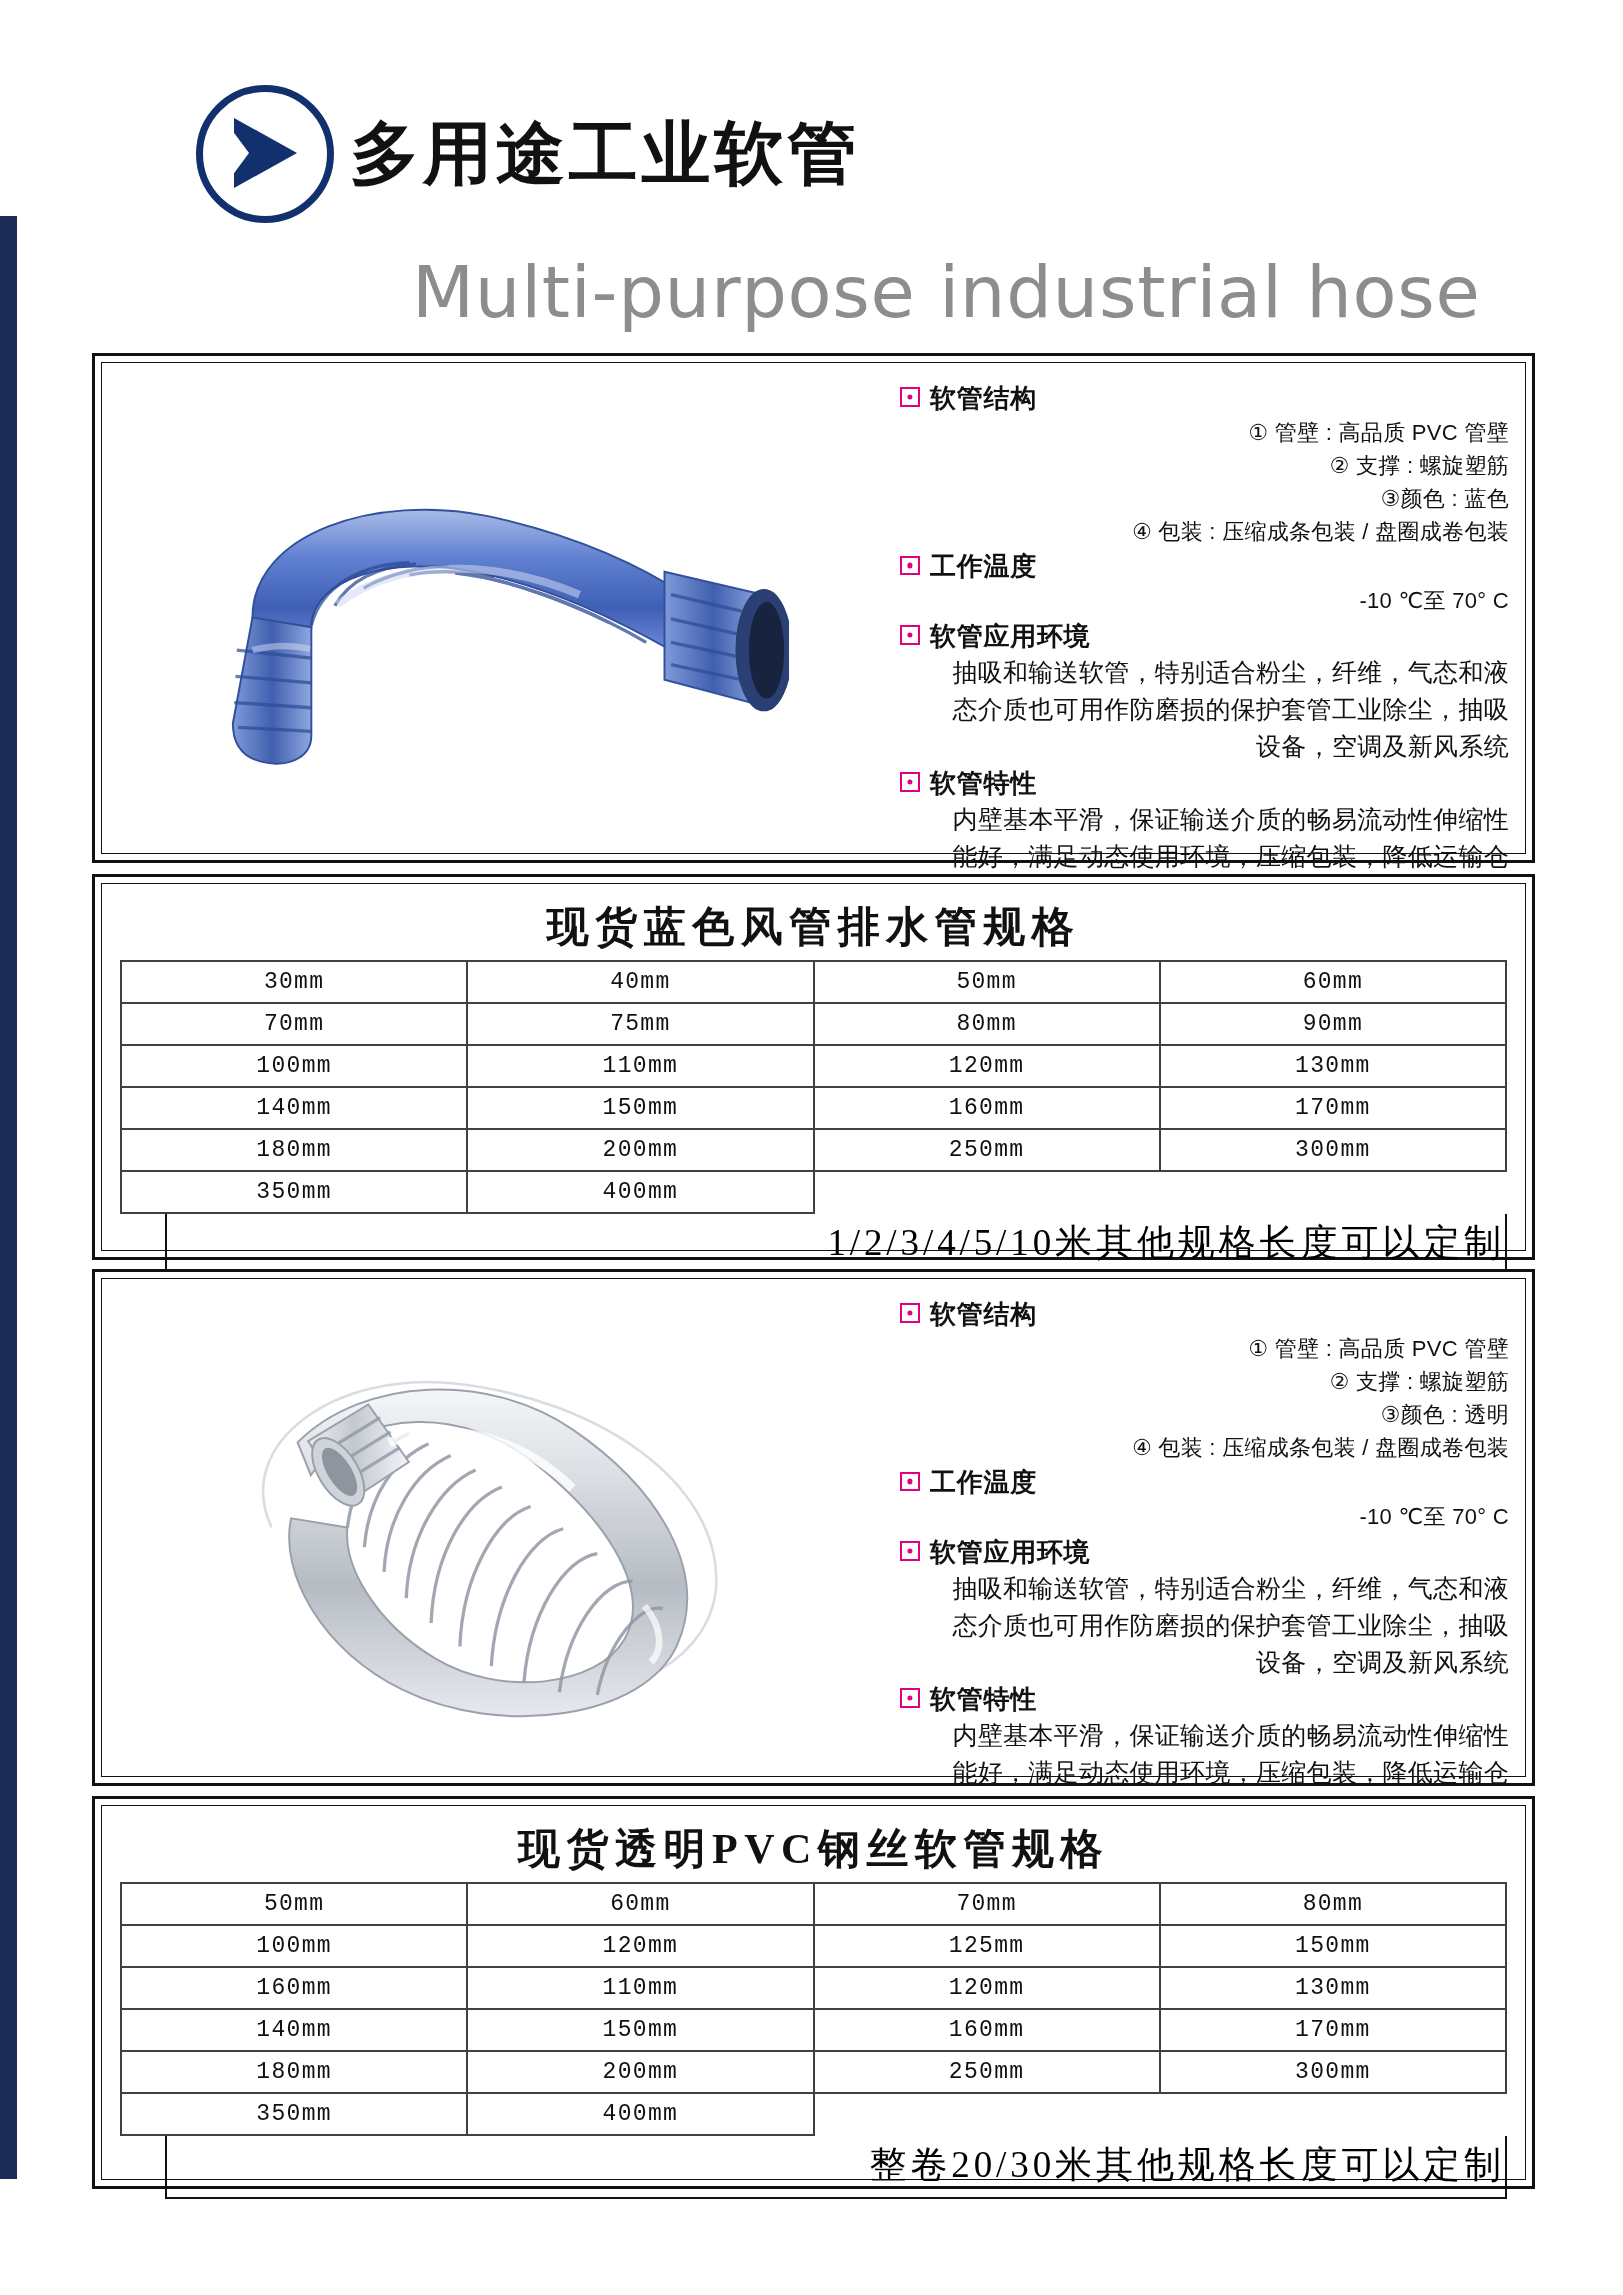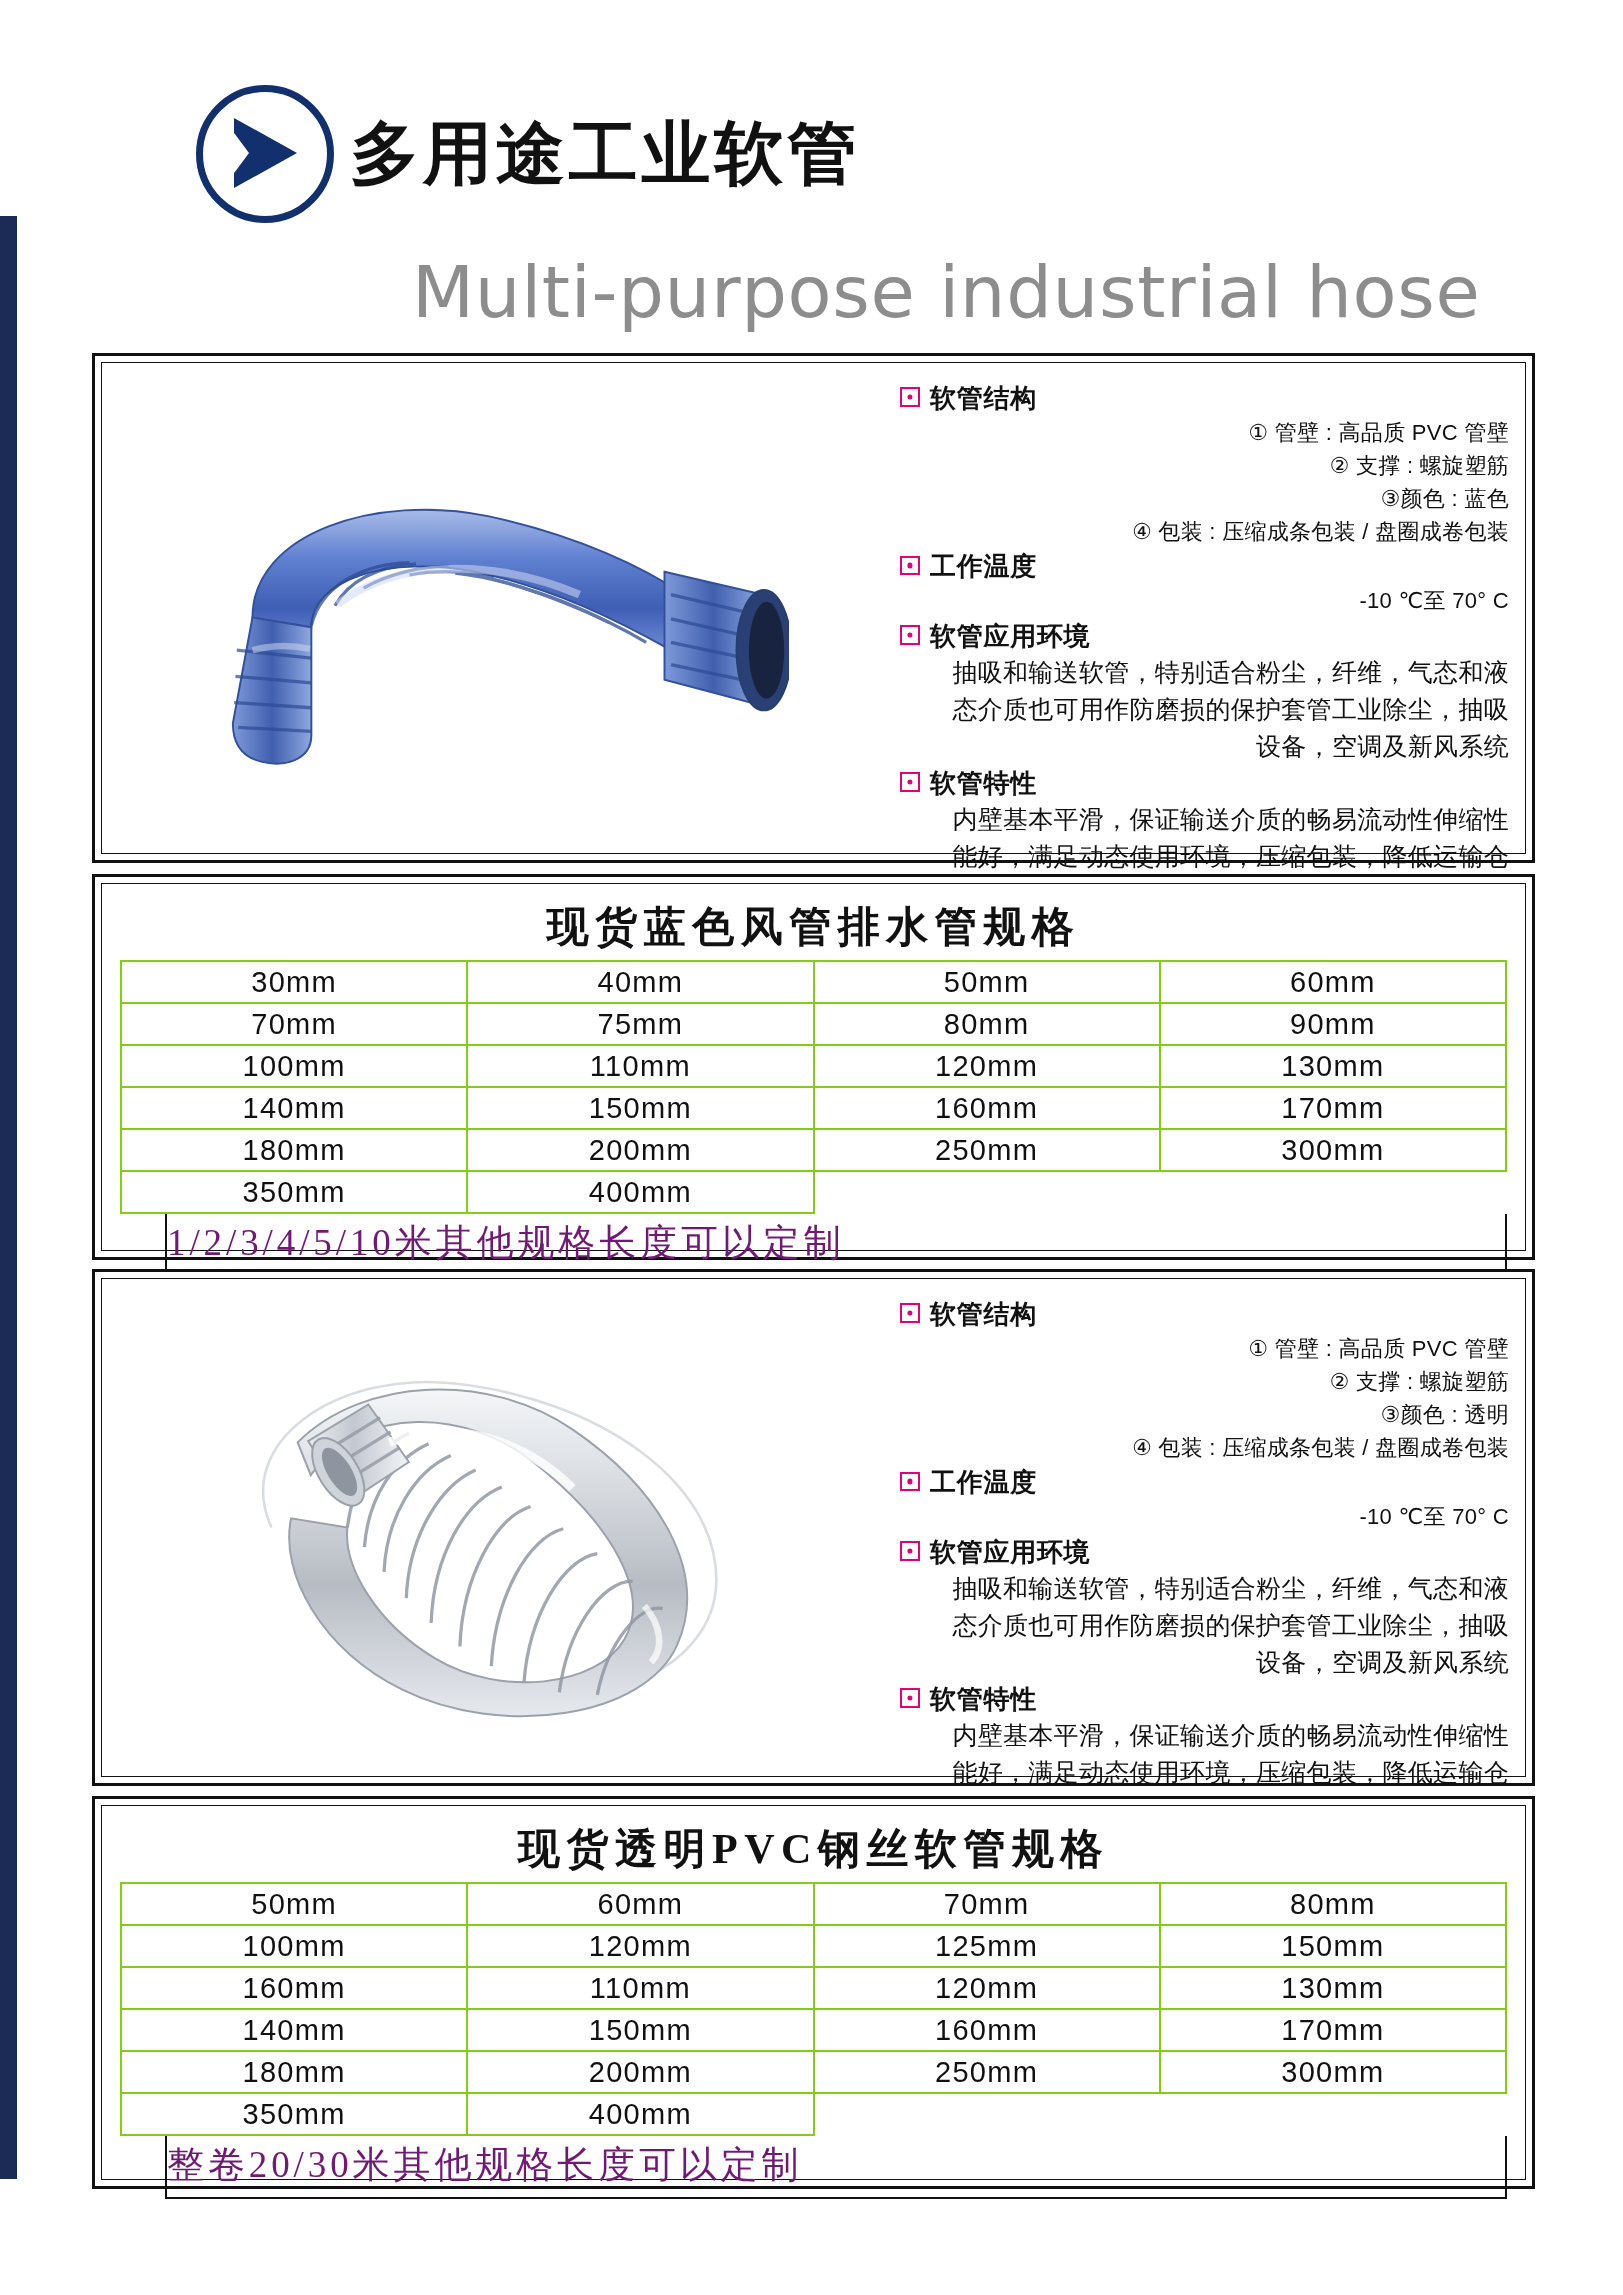--- a/index.html
+++ b/index.html
@@ -208,37 +208,37 @@
     letter-spacing: 6.5px;
     color: #111111;
     margin-bottom: 5.2px;
   }
   table.spec {
     border-collapse: collapse;
     width: 100%;
     table-layout: fixed;
   }
   table.spec td {
-    border: 2px solid #84cc16;
+    border: 2px solid #404040;
     height: 38px;
     text-align: center;
-    font-size: 29px;
-    font-family: Liberation Sans, sans-serif;
+    font-size: 23px;
+    font-family: Liberation Mono, monospace;
     letter-spacing: 1.3px;
     color: #111111;
   }
   table.spec td.empty { border-left: none; border-right: none; border-bottom: none; }
   .spec-foot {
     border: 2px solid #111111;
     border-top: none;
-    text-align: left;
+    text-align: right;
     font-size: 37px;
     font-family: "Liberation Serif", "DejaVu Serif", serif;
     letter-spacing: 3.9px;
-    color: #701a75;
+    color: #000000;
     padding: 3.9px 0 6.5px 0;
     margin-left: 45px;
   }
 </style>
 </head>
 <body>
 
 <div class="left-bar"></div>
 <div class="left-bar-inner"></div>
 

